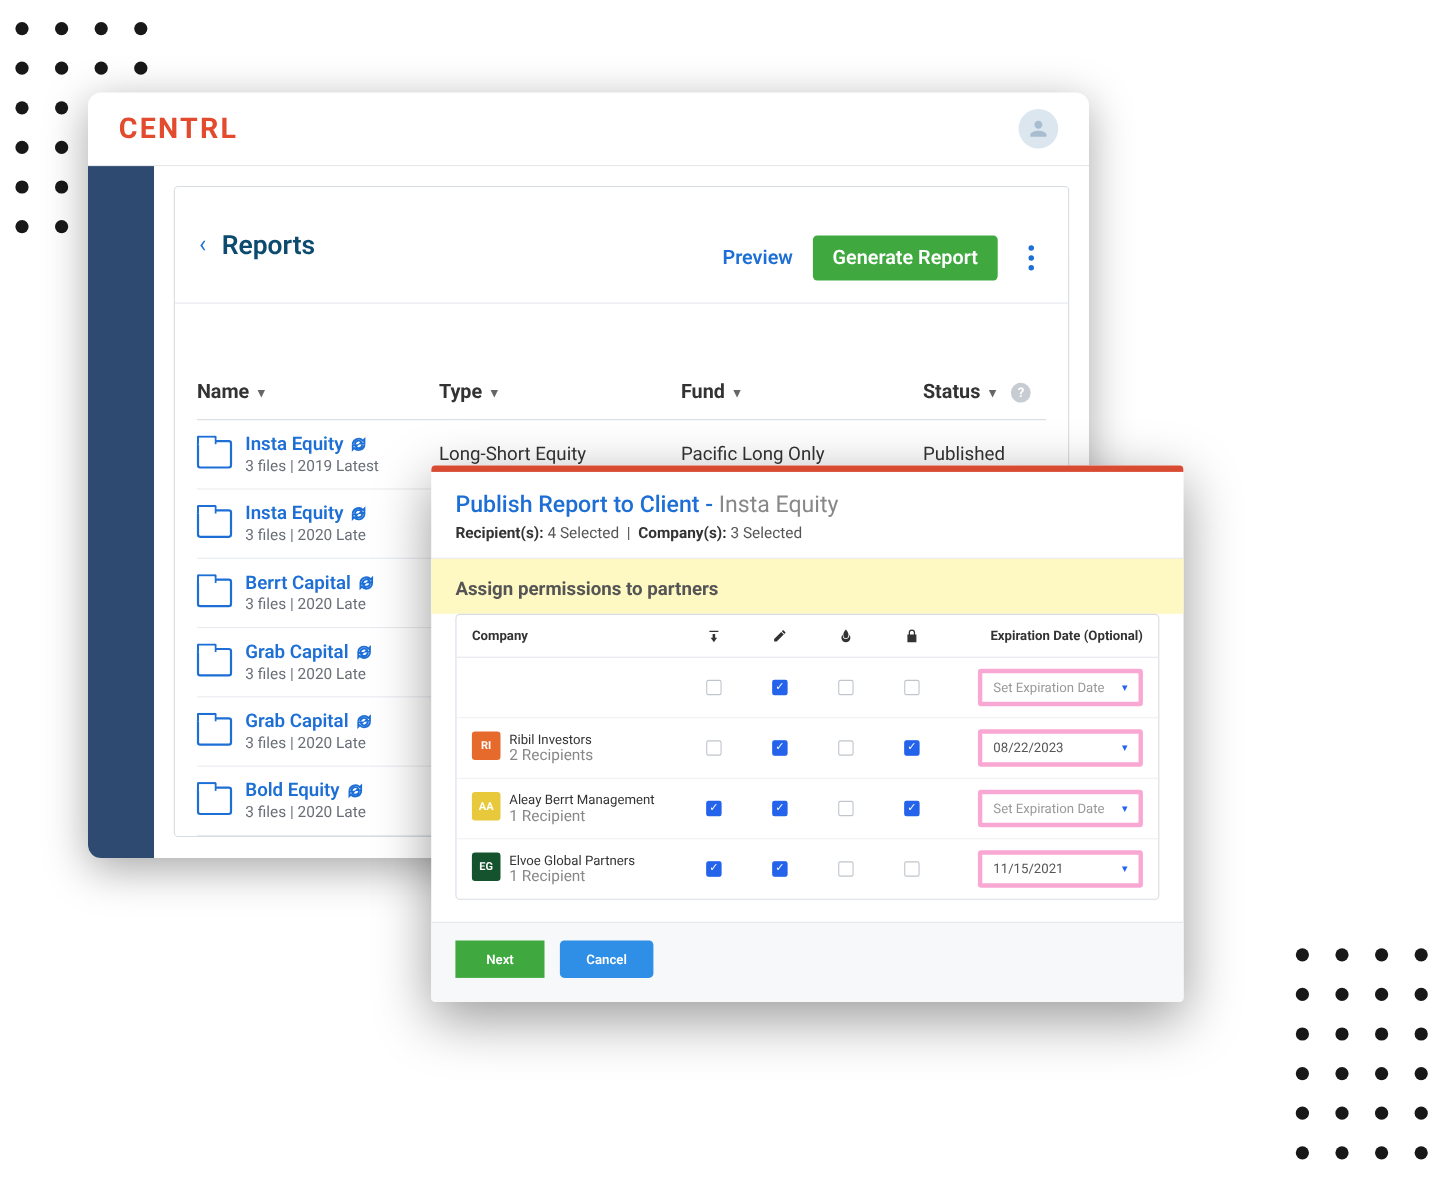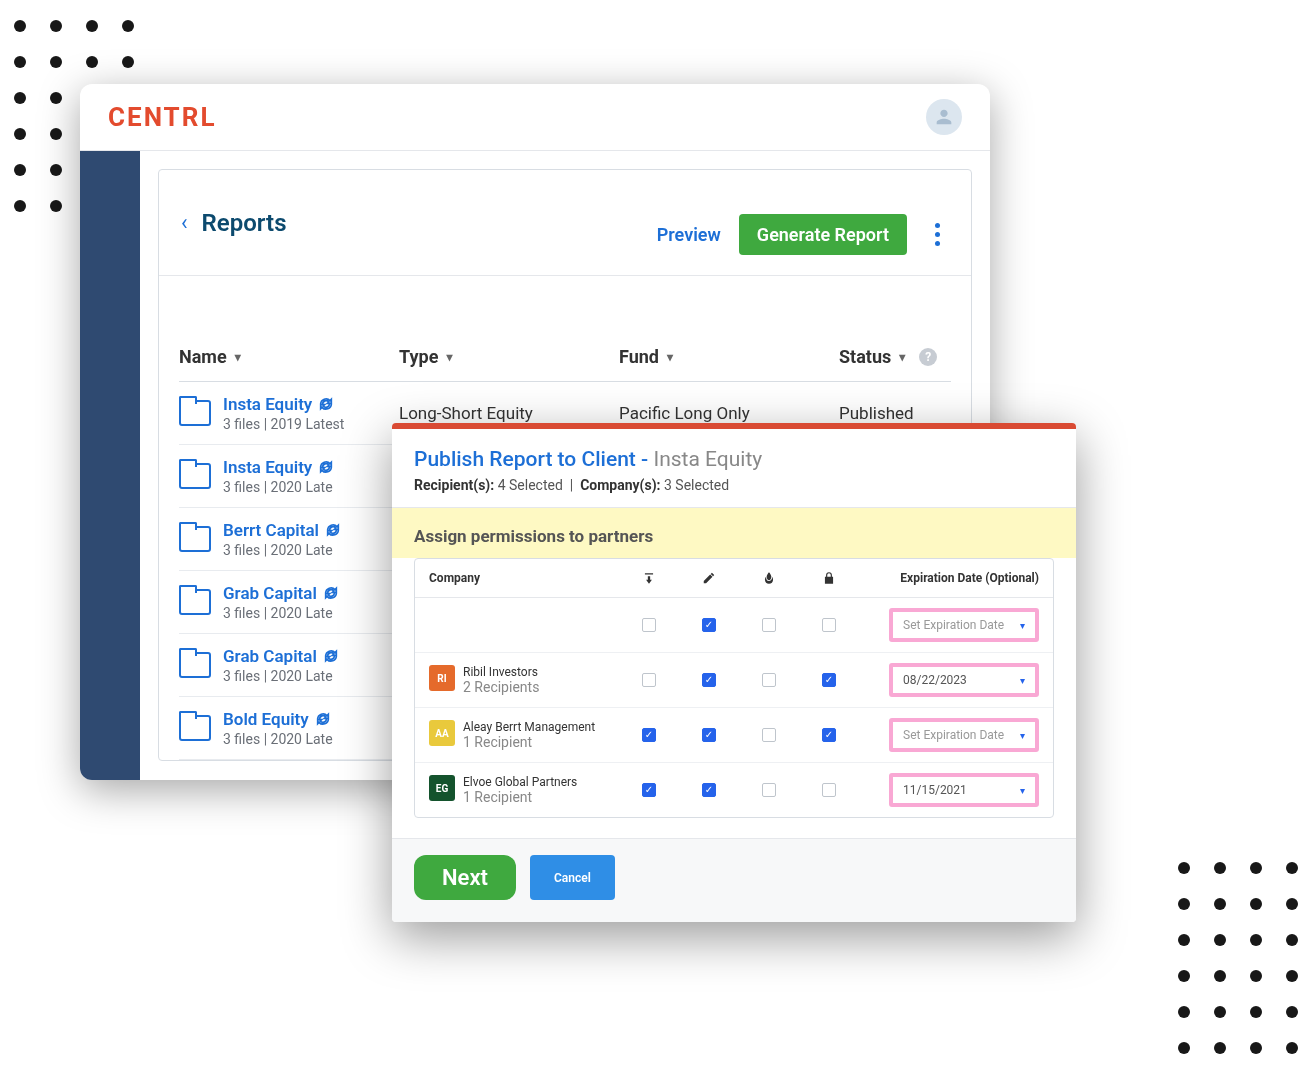--- a/index.html
+++ b/index.html
@@ -67,21 +67,21 @@
 .chk-cell { display: flex; justify-content: center; }
 .chk { width: 14px; height: 14px; border: 1px solid #bfc5cc; border-radius: 2px; display: inline-flex; align-items: center; justify-content: center; cursor: pointer; }
 .chk.checked { background: #2563eb; border-color: #2563eb; }
 .chk.checked::after { content: "✓"; color: #fff; font-size: 10px; line-height: 1; }
 .exp-cell { display: flex; justify-content: flex-end; }
 .exp-input { border: 4px solid #f9a8d4; border-radius: 3px; padding: 6px 10px; font-size: 12px; color: #555; width: 150px; display: flex; justify-content: space-between; align-items: center; cursor: pointer; text-align: right; }
 .exp-input.placeholder { color: #999; }
 .exp-chev { color: #2563eb; font-size: 10px; }
 
 .modal-footer { padding: 16px 22px 22px; display: flex; gap: 14px; border-top: 1px solid #e5e7eb; background: #f7f8f9; }
-.btn-next { background: #3fa93f; color: #fff; border: none; border-radius: 12px; padding: 10px 28px; font-size: 22px; font-weight: 600; cursor: pointer; }
+.btn-next { background: #3fa93f; color: #fff; border: none; border-radius: 0; padding: 10px 28px; font-size: 12px; font-weight: 600; cursor: pointer; }
 .btn-cancel { background: #2f8ee6; color: #fff; border: none; border-radius: 4px; padding: 10px 24px; font-size: 12px; font-weight: 600; cursor: pointer; }
 
 .icon-head { display: flex; justify-content: center; color: #333; }
 </style>
 </head>
 <body>
 
 <div class="dots tl">
   <span></span>
     <span></span>

